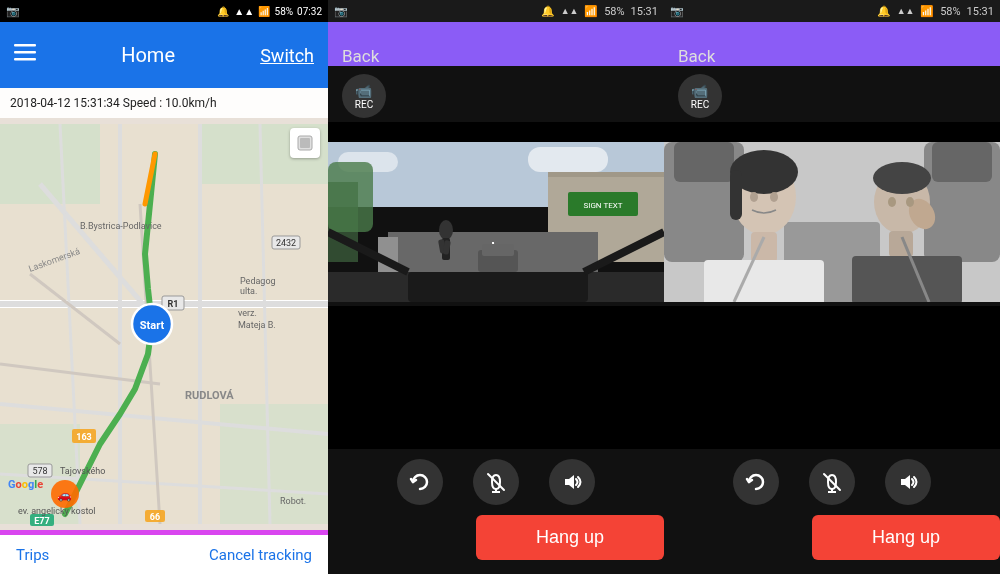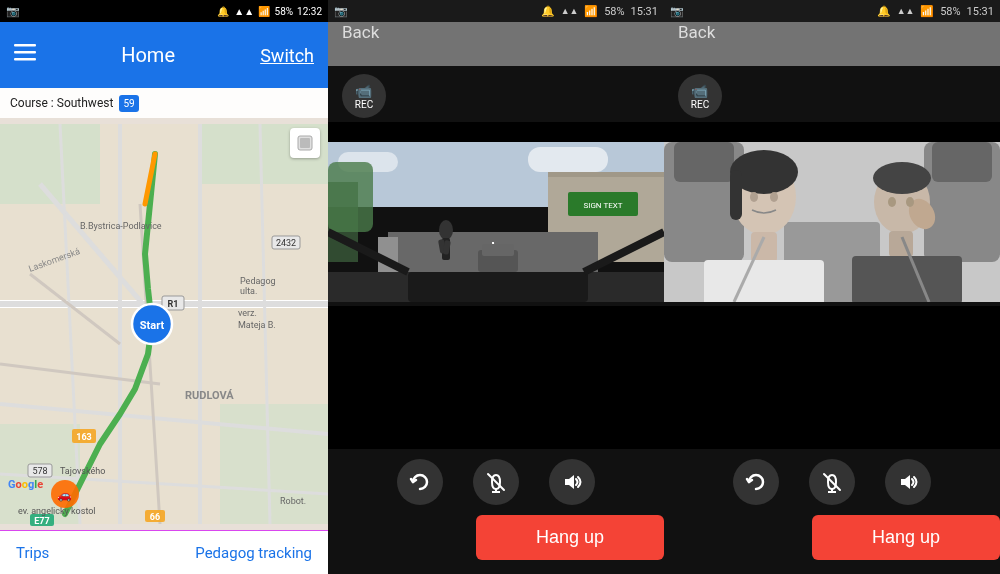--- a/index.html
+++ b/index.html
@@ -119,21 +119,21 @@
       box-shadow: 0 1px 3px rgba(0,0,0,0.3);
     }
 
     .bottom-bar-map {
       background: #fff;
       height: 44px;
       display: flex;
       align-items: center;
       justify-content: space-between;
       padding: 0 16px;
-      border-top: 1px solid #d946ef;
+      border-top: 5px solid #d946ef;
       flex-shrink: 0;
     }
     .bottom-bar-map a {
       color: #1a73e8;
       font-size: 15px;
       text-decoration: none;
     }
 
     
     .panel-video {
@@ -152,24 +152,24 @@
       height: 22px;
       display: flex;
       align-items: center;
       justify-content: space-between;
       padding: 0 6px;
       font-size: 11px;
       flex-shrink: 0;
     }
 
     .video-top-bar {
-      background: #737373;
+      background: #8b5cf6;
       height: 44px;
       display: flex;
-      align-items: flex-start;
+      align-items: flex-end;
       padding: 0 14px;
       flex-shrink: 0;
     }
     .back-text {
       color: #ddd;
       font-size: 17px;
     }
 
     .rec-btn-area {
       padding: 8px 14px 4px;
@@ -267,41 +267,38 @@
 
 <div class="panel-map">
 
   <div class="status-bar">
     <span>📷</span>
     <div class="icons">
       <span>🔔</span>
       <span>▲▲</span>
       <span>📶</span>
       <span>58%</span>
-      <span>12:32</span>
+      <span>07:32</span>
     </div>
   </div>
 
   <div class="top-bar">
     <span class="menu-icon">
       <svg width="22" height="18" viewBox="0 0 22 18">
         <rect y="0" width="22" height="2.5" rx="1" fill="white"></rect>
         <rect y="7" width="22" height="2.5" rx="1" fill="white"></rect>
         <rect y="14" width="22" height="2.5" rx="1" fill="white"></rect>
       </svg>
     </span>
     <span class="title">Home</span>
     <span class="switch-btn">Switch</span>
   </div>
 
   <div class="info-bar">
-    <div class="course-row">
-      <span>Course : Southwest</span>
-      <span class="course-badge">59</span>
-    </div>
+    <div>2018-04-12  15:31:34   Speed : 10.0km/h</div>
   </div>
 
   <div class="map-area">
     <svg class="map-svg" viewBox="0 0 328 400" xmlns="http://www.w3.org/2000/svg">
 
       <rect width="328" height="400" fill="#e8e0d0"></rect>
 
       <rect x="0" y="0" width="100" height="80" fill="#c8dfc8" opacity="0.6"></rect>
       <rect x="200" y="0" width="128" height="60" fill="#c8dfc8" opacity="0.6"></rect>
       <rect x="0" y="300" width="80" height="100" fill="#c8dfc8" opacity="0.5"></rect>
@@ -378,21 +375,21 @@
         <svg width="16" height="16" viewBox="0 0 16 16">
           <rect x="1" y="1" width="14" height="14" rx="2" fill="#e0e0e0" stroke="#aaa" stroke-width="1"></rect>
           <rect x="3" y="3" width="10" height="10" rx="1" fill="#bbb"></rect>
         </svg>
       </div>
     </div>
   </div>
 
   <div class="bottom-bar-map">
     <a>Trips</a>
-    <a>Pedagog tracking</a>
+    <a>Cancel tracking</a>
   </div>
 </div>
 
 <div class="panel-video">
 
   <div class="video-status-bar">
     <span>📷</span>
     <div style="display:flex;gap:6px;align-items:center;">
       <span>🔔</span>
       <span style="font-size:9px;">▲▲</span>

